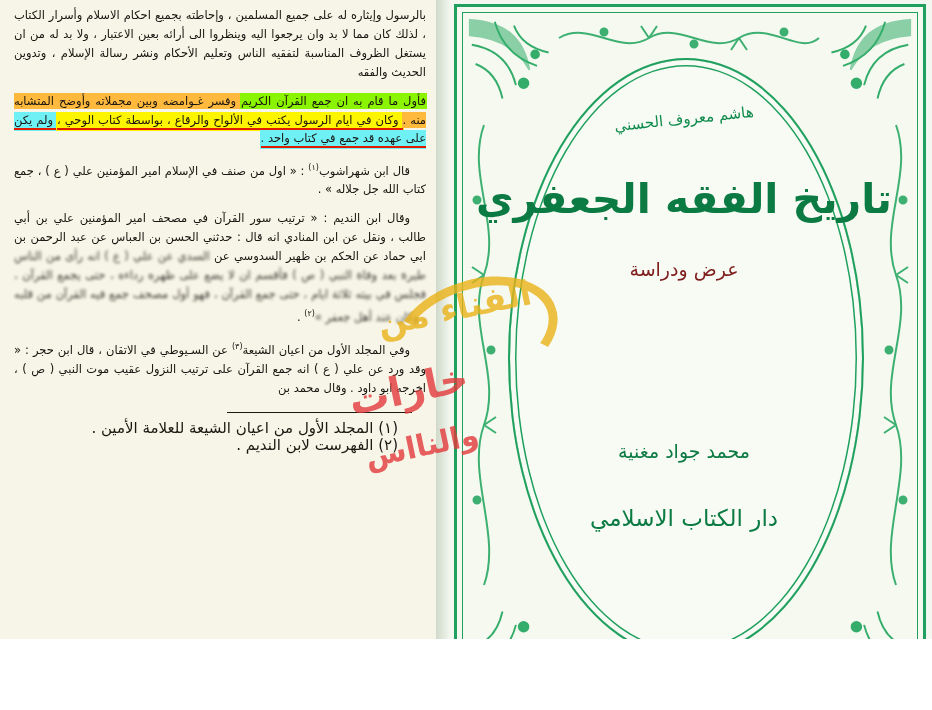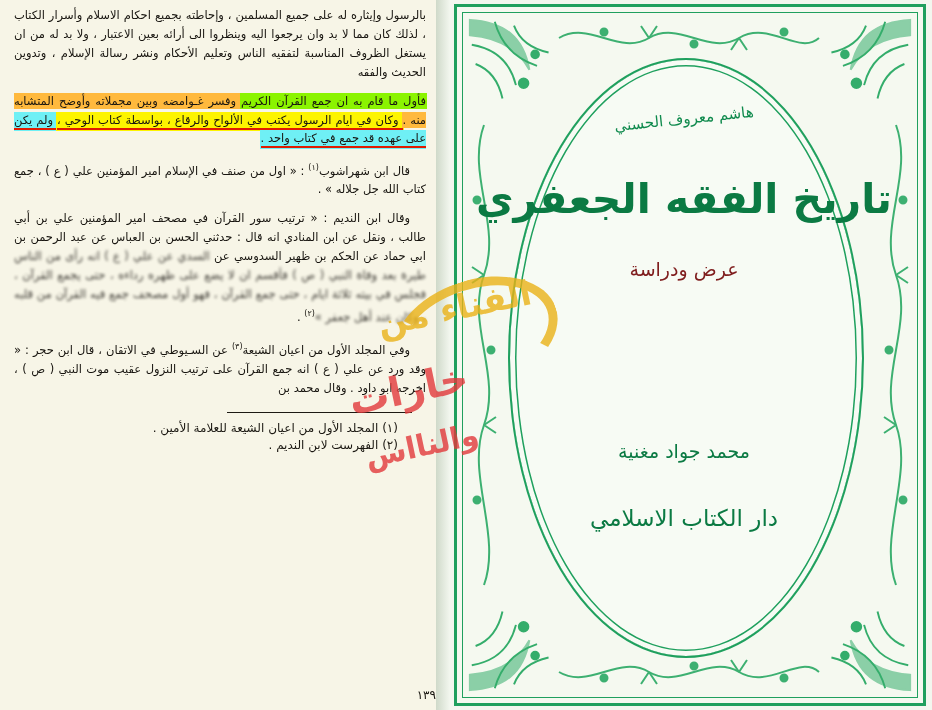--- a/index.html
+++ b/index.html
@@ -6,21 +6,21 @@
     margin: 0;
     padding: 0;
     background: #ffffff;
   }
   body {
     font-family: "DejaVu Sans", sans-serif;
   }
   #page {
     position: relative;
     width: 932px;
-    height: 710px;
+    height: 639px;
     overflow: hidden;
     background: #f6f4ea;
   }
 
   
   .text-page {
     position: absolute;
     top: 0;
     left: 0;
     width: 436px;
@@ -73,21 +73,21 @@
     vertical-align: super;
   }
 
   .footnote-rule {
     width: 185px;
     height: 0;
     border-top: 1.3px solid #1d1a13;
     margin: 14px 14px 7px auto;
   }
   .footnotes {
-    font-size: 12px;
+    font-size: 15px;
     line-height: 17px;
     color: #1b1812;
     text-align: right;
     padding-right: 28px;
   }
   .page-number {
     position: absolute;
     bottom: 8px;
     left: 0;
     right: 0;

